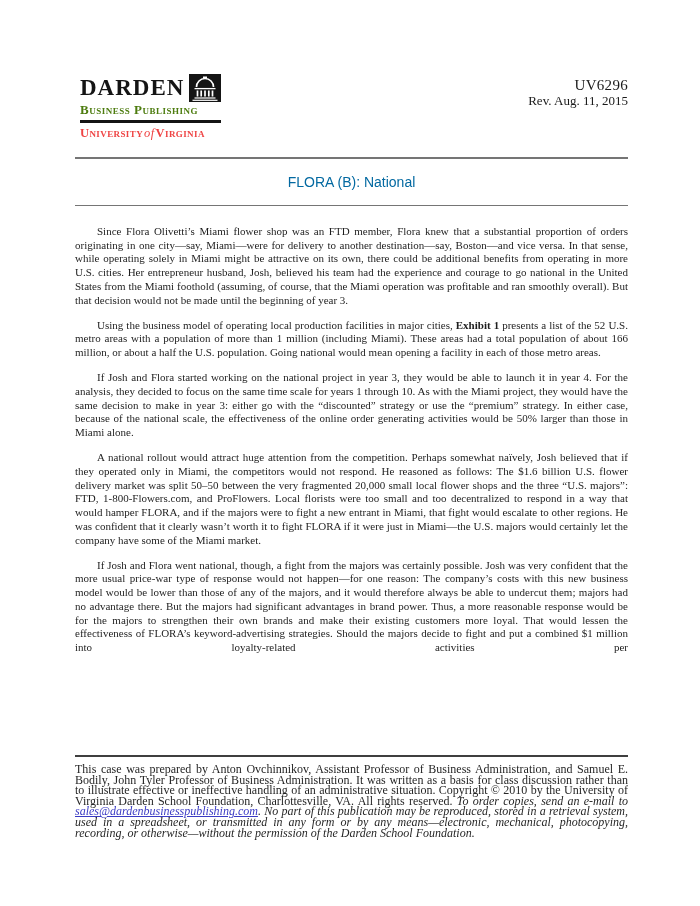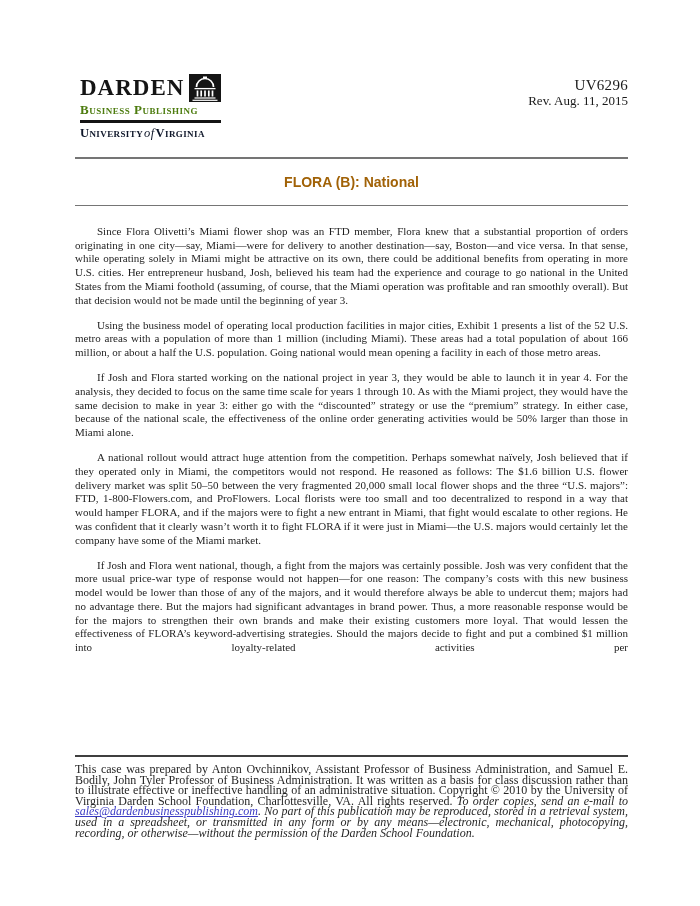--- a/index.html
+++ b/index.html
@@ -43,59 +43,59 @@
     margin-top: 1px;
     color: #4d7c0f;
   }
   .logo-rule { height: 2.5px; background: #141414; margin: 4px 0 4px; width: 100%; }
   .logo-univ {
     font-variant: small-caps;
     font-weight: 600;
     font-size: 12.5px;
     line-height: 13px;
     letter-spacing: 0.4px;
-    color: #0f172a;
+    color: #ef4444;
     white-space: nowrap;
   }
   .logo-univ .of {
     font-variant: normal;
     font-style: italic;
     font-weight: normal;
     padding: 0 1px;
   }
   .doc-meta { text-align: right; padding-top: 4px; }
   .doc-number { font-size: 15px; line-height: 15px; letter-spacing: 0.3px; color: #1a1a1a; }
   .doc-rev { font-size: 13px; line-height: 11px; margin-top: 2px; color: #1a1a1a; }
 
   
   .title-block { position: absolute; top: 157px; left: 75px; right: 72px; }
   .rule { height: 1.5px; background: #757575; }
   .title {
     font-family: "Liberation Sans", sans-serif;
     font-size: 14px;
-    font-weight: bold;
+    font-weight: normal;
     text-align: center;
-    color: #a16207;
+    color: #0369a1;
     margin: 15px 0 15px;
   }
 
   
   .content {
     position: absolute;
     top: 225px;
     left: 75px;
     right: 72px;
     font-size: 11px;
     line-height: 13.7px;
     text-align: justify;
     color: #1e1e1e;
   }
   .content p { margin: 0 0 11.5px; text-indent: 22px; }
   .content p.continues { text-align-last: justify; }
-  .content b { font-weight: normal; }
+  .content b { font-weight: bold; }
 
   
   .footer { position: absolute; top: 755px; left: 75px; right: 72px; }
   .footer-rule { height: 2px; background: #3f3f3f; margin-bottom: 7px; }
   .footer-text {
     font-size: 12px;
     line-height: 10.6px;
     text-align: justify;
     margin: 0;
     color: #262626;

